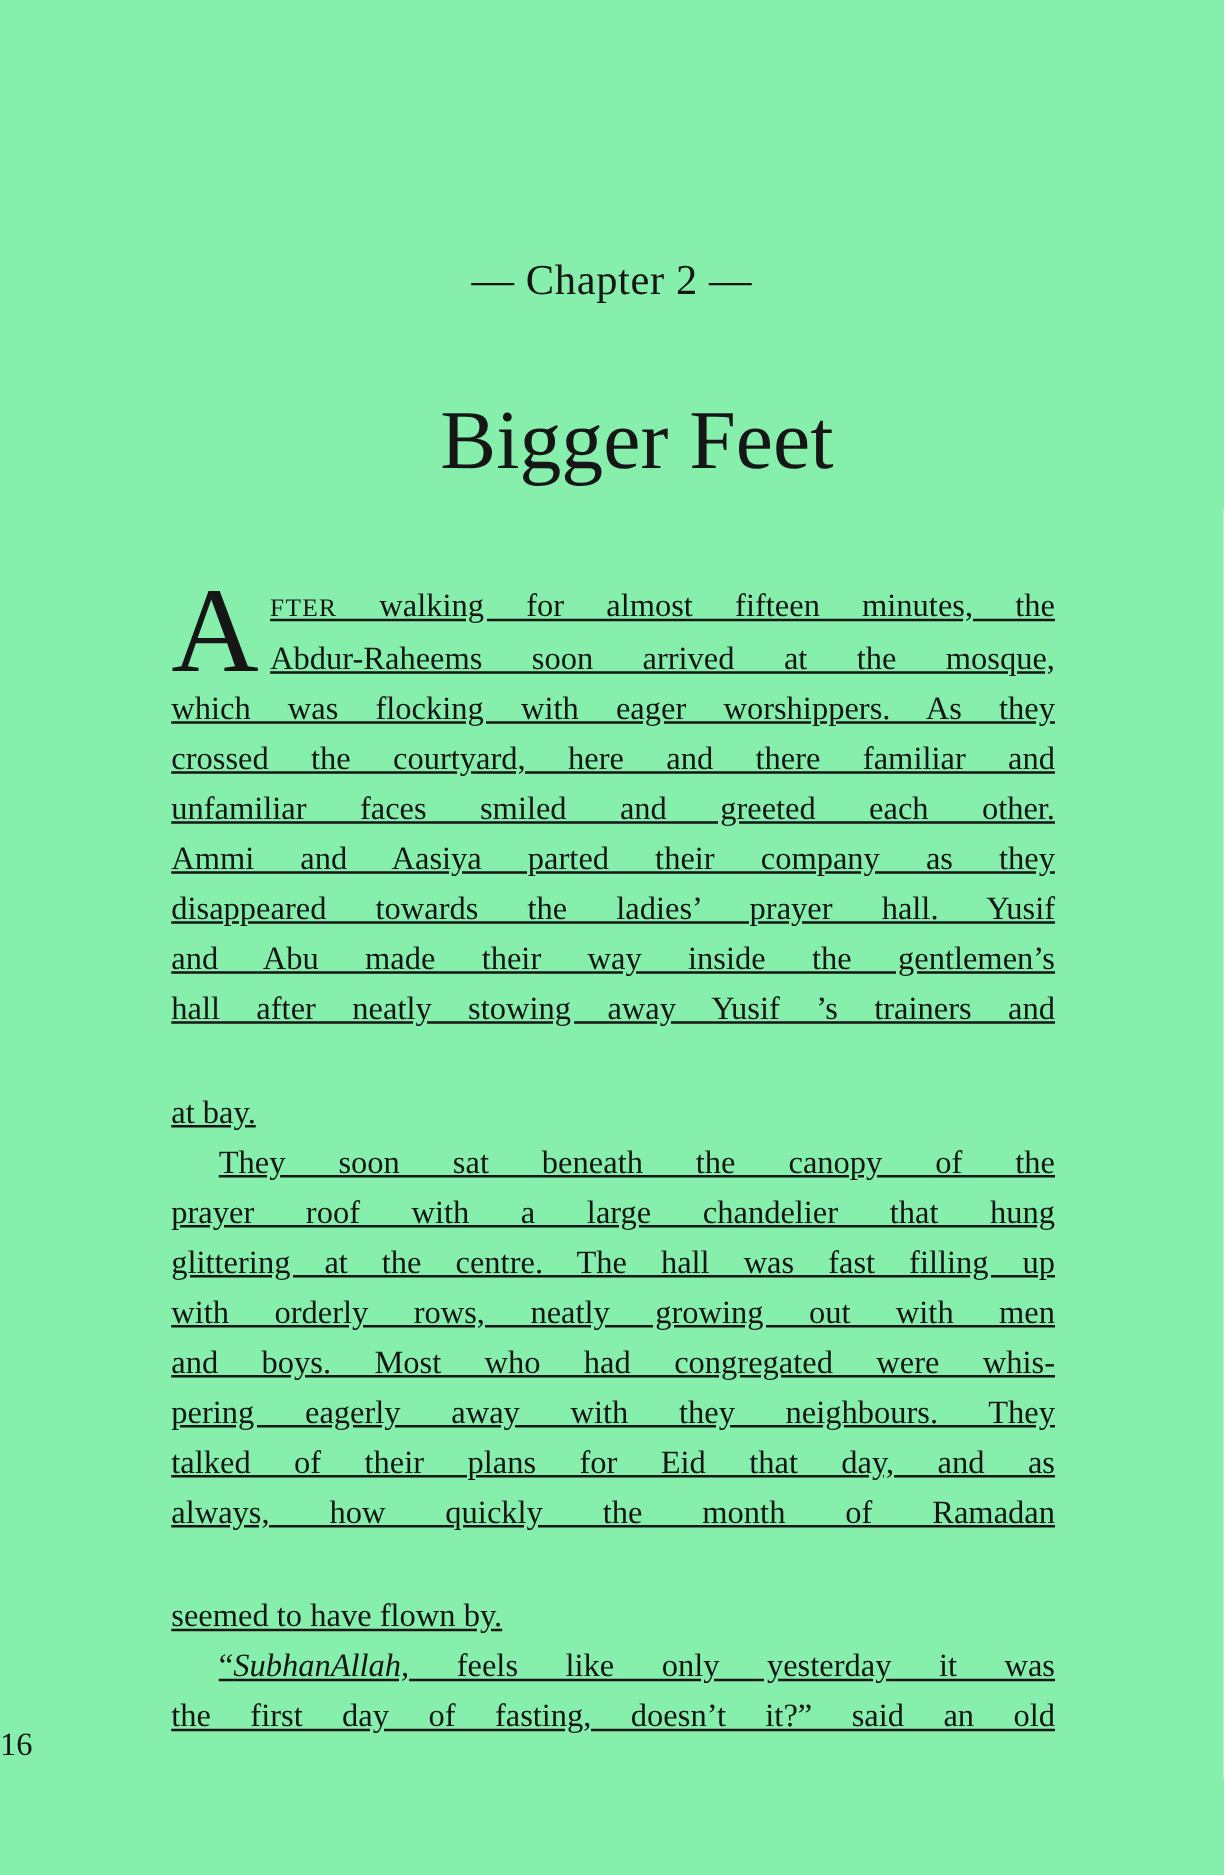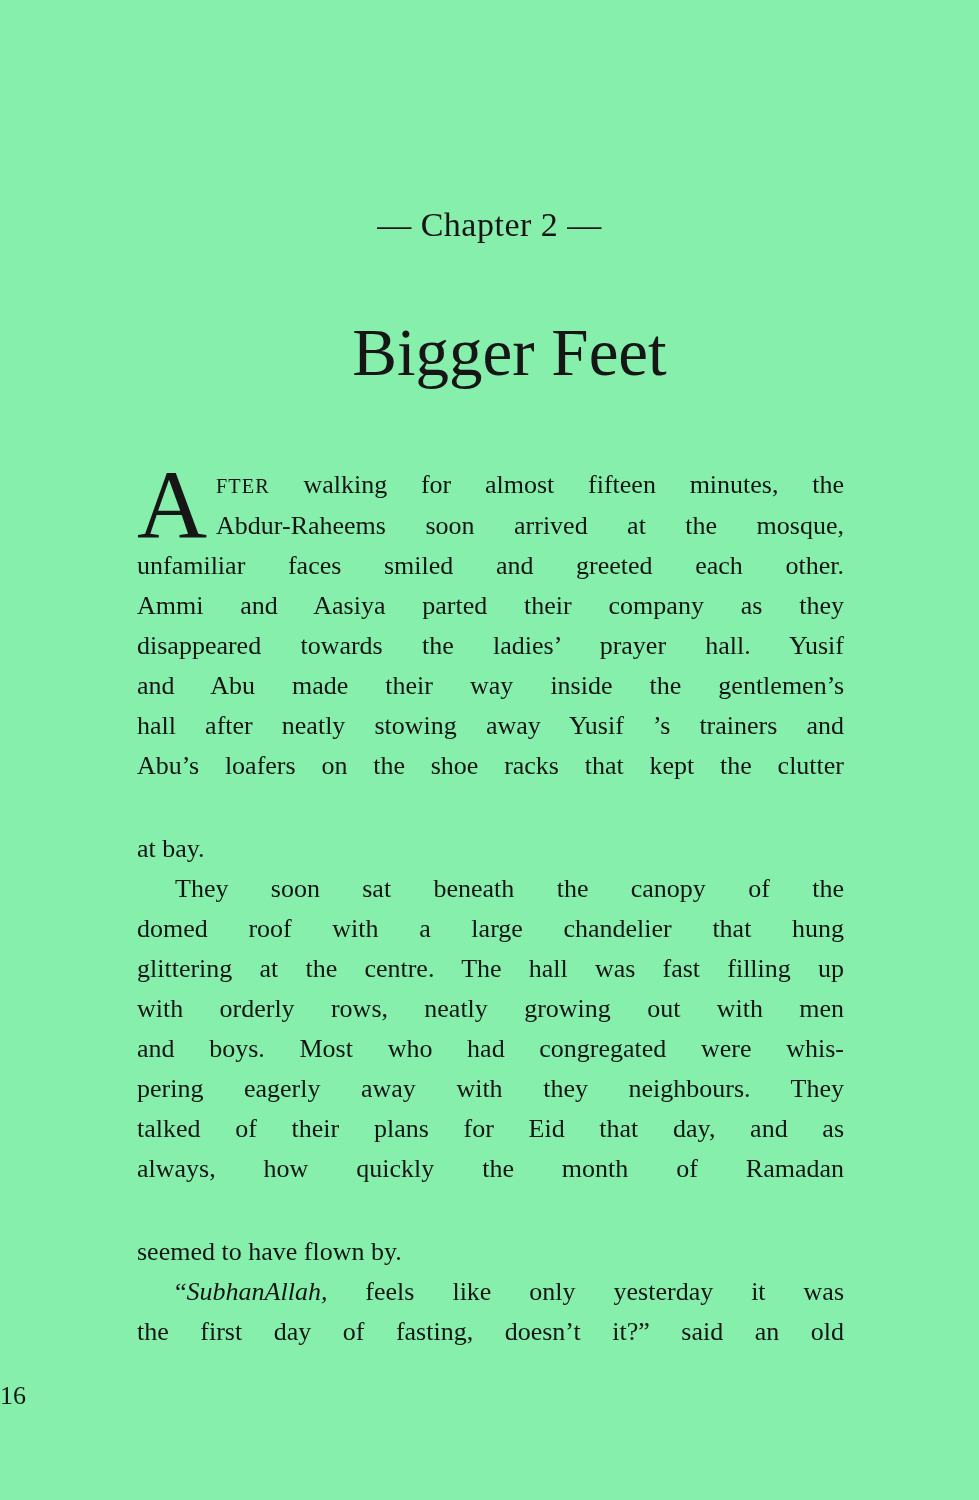--- a/index.html
+++ b/index.html
@@ -42,20 +42,21 @@
     top: 465px;
     left: 137px;
     width: 707px;
     font-size: 26px;
     line-height: 40px;
   }
   .para { margin: 0; padding: 0; }
   .line {
     text-align: justify;
     text-align-last: justify;
+    text-decoration: underline;
   }
   .line.last { text-align-last: left; margin-top: 43px; }
   .line.indent { text-indent: 38px; }
   .dropcap {
     float: left;
     font-size: 97px;
     line-height: 80px;
     height: 80px;
     margin-right: 9px;
   }
@@ -81,32 +82,33 @@
   <div class="chapter-label">— Chapter 2 —</div>
 
   <div class="book-title">Bigger Feet</div>
 
   <div class="body-text">
 
     <div class="para">
       <span class="dropcap">A</span>
       <div class="line"><span class="sc">FTER</span><span> walking for almost fifteen minutes, the</span></div>
       <div class="line">Abdur-Raheems soon arrived at the mosque,</div>
+      <div class="line">which was flocking with eager worshippers. As they</div>
+      <div class="line">crossed the courtyard, here and there familiar and</div>
       <div class="line">unfamiliar faces smiled and greeted each other.</div>
       <div class="line">Ammi and Aasiya parted their company as they</div>
       <div class="line">disappeared towards the ladies’ prayer hall. Yusif</div>
       <div class="line">and Abu made their way inside the gentlemen’s</div>
       <div class="line">hall after neatly stowing away Yusif ’s trainers and</div>
-      <div class="line">Abu’s loafers on the shoe racks that kept the clutter</div>
       <div class="line last">at bay.</div>
     </div>
 
     <div class="para">
       <div class="line indent">They soon sat beneath the canopy of the</div>
-      <div class="line">domed roof with a large chandelier that hung</div>
+      <div class="line">prayer roof with a large chandelier that hung</div>
       <div class="line">glittering at the centre. The hall was fast filling up</div>
       <div class="line">with orderly rows, neatly growing out with men</div>
       <div class="line">and boys. Most who had congregated were whis-</div>
       <div class="line">pering eagerly away with they neighbours. They</div>
       <div class="line">talked of their plans for Eid that day, and as</div>
       <div class="line">always, how quickly the month of Ramadan</div>
       <div class="line last">seemed to have flown by.</div>
     </div>
 
     <div class="para">

